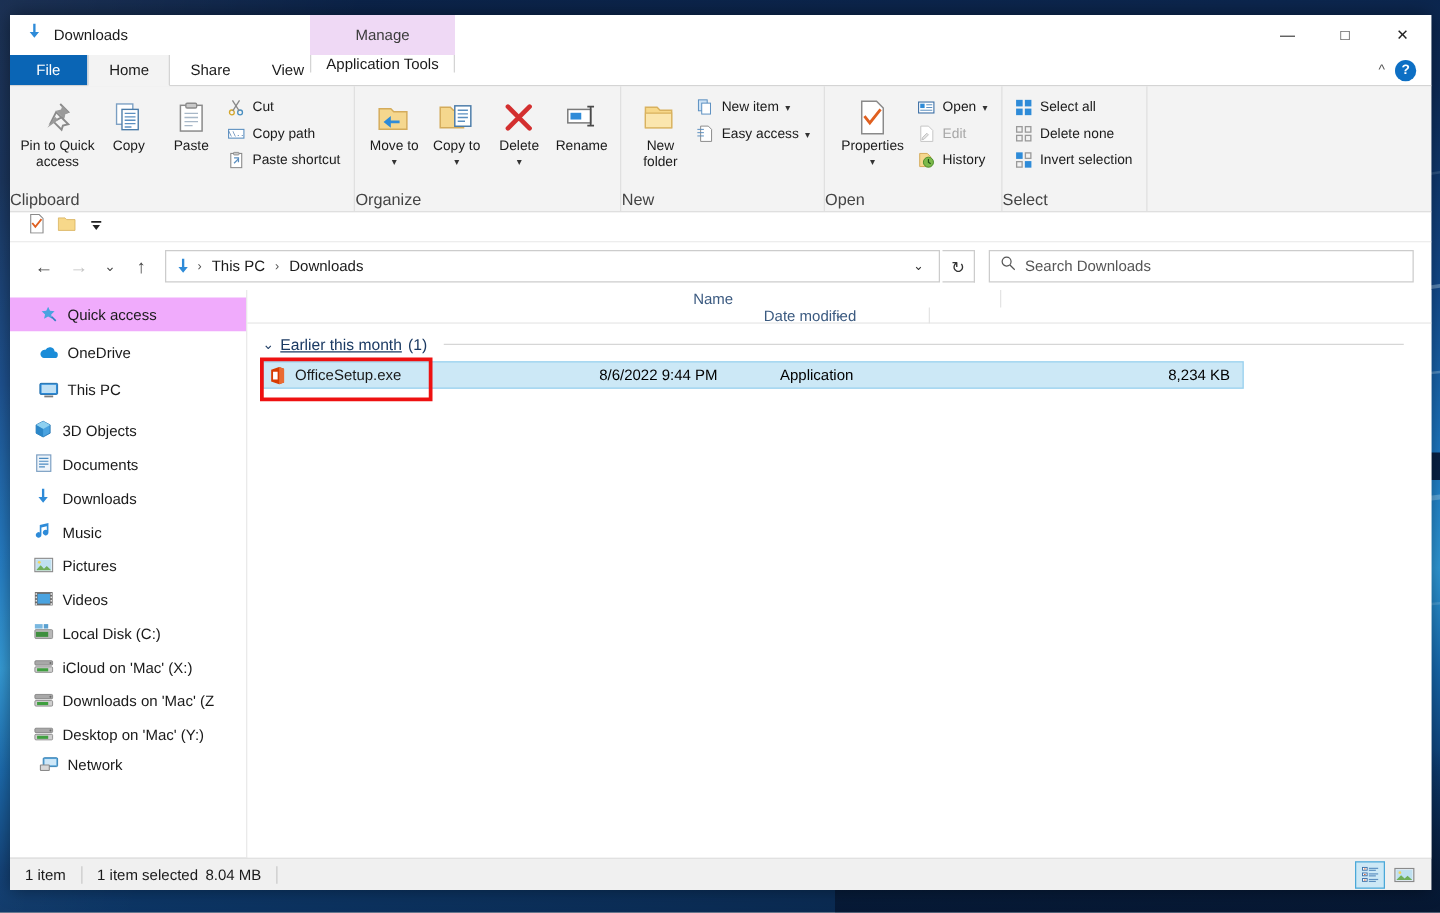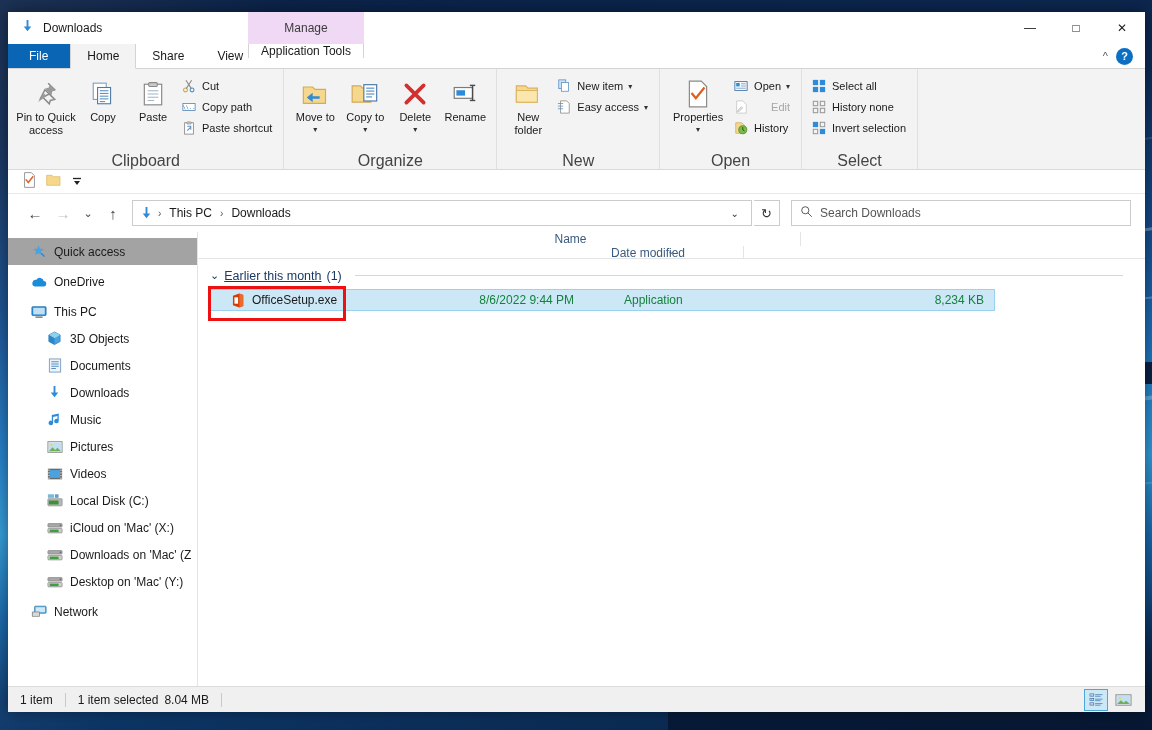--- a/index.html
+++ b/index.html
@@ -111,38 +111,38 @@
     border-bottom: 1px solid #d9d9d9;
     display: flex; flex: none;
   }
   .rgroup {
     display: flex; flex-direction: column;
     border-right: 1px solid #e0e0e0;
     height: 100%;
   }
   .rgroup-body { flex: 1; display: flex; align-items: flex-start; padding: 5px 6px 0; }
   .rgroup-label {
-    text-align: center; font-size: 16px; color: #444;
+    text-align: left; font-size: 13px; color: #444;
     padding-bottom: 4px; height: 17px;
   }
   .bigbtn {
     display: flex; flex-direction: column; align-items: center;
     width: 56px; padding: 3px 2px; font-size: 11px; color: #1a1a1a;
     text-align: center; line-height: 1.15;
   }
   .bigbtn.w64 { width: 64px; }
   .bigbtn.w50 { width: 50px; }
   .bigbtn .ic { height: 34px; display: flex; align-items: center; justify-content: center; }
   .smallcol { display: flex; flex-direction: column; gap: 1px; padding-top: 2px; }
   .smallbtn {
     display: flex; align-items: center; gap: 5px;
     font-size: 11px; color: #1a1a1a; padding: 2px 5px 2px 3px;
     white-space: nowrap;
   }
-  .smallbtn.dim { color: #a6a6a6; justify-content: space-between; }
+  .smallbtn.dim { color: #a6a6a6; }
   .smallbtn .ic { width: 16px; height: 16px; display: flex; align-items: center; justify-content: center; }
   .caret { font-size: 8px; color: #333; }
   .bigbtn .caret { margin-top: 1px; }
 
   
   .qatbar {
     height: 24px; background: #fff; display: flex; align-items: center;
     gap: 9px; padding-left: 14px; flex: none;
     border-bottom: 1px solid #e8e8e8;
   }
@@ -184,22 +184,22 @@
   
   .bodyrow { flex: 1; display: flex; min-height: 0; background: #fff; }
   .navpane {
     width: 190px; background: #fff; border-right: 1px solid #e4e4e4;
     padding-top: 6px; overflow: hidden; flex: none;
   }
   .navitem {
     height: 27px; display: flex; align-items: center; gap: 7px;
     font-size: 12px; color: #1a1a1a; padding-left: 22px; white-space: nowrap;
   }
-  .navitem.sel { background: #a3a3a3; text-align: right; }
-  .navitem.child { padding-left: 38px; }
+  .navitem.sel { background: #f0abfc; text-align: right; }
+  .navitem.child { padding-left: 18px; align-items: flex-end; }
   .navitem.grp { margin-top: 3px; }
   .navicon { width: 17px; height: 17px; display: flex; align-items: center; justify-content: center; flex: none; }
 
   
   .content { flex: 1; display: flex; flex-direction: column; min-width: 0; }
   .colheaders {
     height: 27px; display: flex; align-items: center;
     border-bottom: 1px solid #e4e4e4; font-size: 12px; color: #3b5a80;
     background: #fff; position: relative; flex-direction: column;
   }
@@ -218,22 +218,22 @@
     padding-left: 12px; font-size: 12.5px; color: #1b3a63; margin-top: 3px;
   }
   .grouphdr .ghtext { text-decoration: underline; }
   .grouphdr .ghcount { text-decoration: none; }
   .grouphdr .ghline { flex: 1; height: 1px; background: #d6d6d6; margin-left: 8px; margin-right: 22px; }
   .filerow {
     height: 22px; display: flex; align-items: center;
     font-size: 12px; color: #1a1a1a; margin-left: 12px; margin-right: 150px;
   }
   .filerow.sel { background: #cce8f6; border: 1px solid #99d1ee; }
-  .cell-name { display: flex; align-items: center; gap: 7px; padding-left: 20px; }
-  .cell { padding-left: 12px; color: #15803d; }
+  .cell-name { display: flex; align-items: center; gap: 7px; padding-left: 4px; }
+  .cell { padding-left: 12px; color: #000000; }
   .cell.right { text-align: right; padding-right: 10px; }
   .redbox {
     position: absolute;
     border: 3px solid #ee1111;
     pointer-events: none;
   }
 
   
   .statusbar {
     height: 26px; background: #f0f0f0; border-top: 1px solid #dcdcdc;
@@ -538,21 +538,21 @@
             <span class="ic">
               <svg width="14" height="14" viewBox="0 0 16 16">
                 <g fill="none" stroke="#9a9a9a" stroke-width="1.2">
                   <rect x="1.5" y="1.5" width="5" height="5"></rect>
                     <rect x="9.5" y="1.5" width="5" height="5"></rect>
                   <rect x="1.5" y="9.5" width="5" height="5"></rect>
                     <rect x="9.5" y="9.5" width="5" height="5"></rect>
                 </g>
               </svg>
             </span>
-            <span>History none</span>
+            <span>Delete none</span>
           </div>
           <div class="smallbtn">
             <span class="ic">
               <svg width="14" height="14" viewBox="0 0 16 16">
                 <rect x="1" y="1" width="6" height="6" fill="#2e8bd8"></rect>
                 <rect x="9.5" y="1.5" width="5" height="5" fill="none" stroke="#9a9a9a" stroke-width="1.2"></rect>
                 <rect x="1.5" y="9.5" width="5" height="5" fill="none" stroke="#9a9a9a" stroke-width="1.2"></rect>
                 <rect x="9" y="9" width="6" height="6" fill="#2e8bd8"></rect>
               </svg>
             </span>

